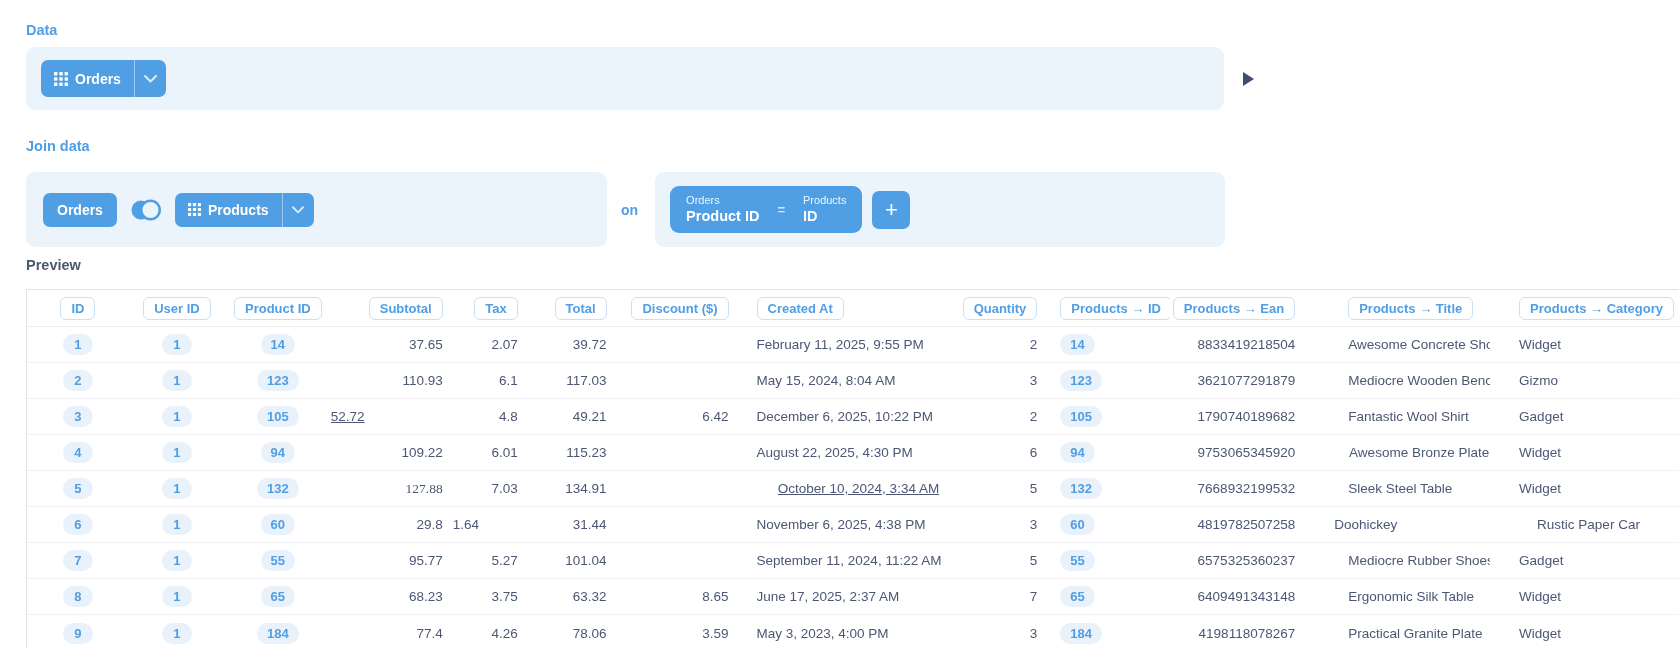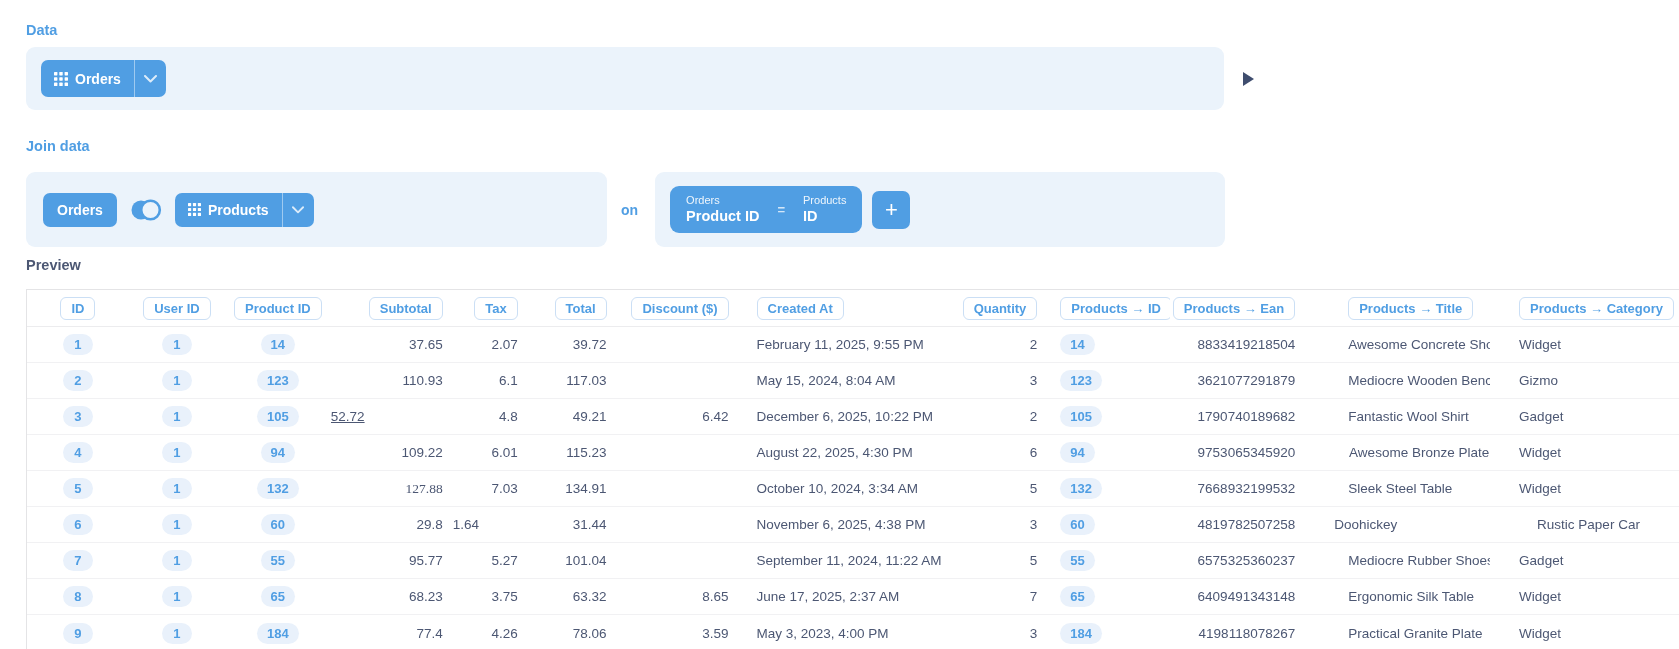--- a/index.html
+++ b/index.html
@@ -369,21 +369,21 @@
         <div class="td" style="width: 122px; justify-content: flex-end; padding-right: 10px; font-family: Liberation Serif, serif;">
           <span class="cell-text">127.88</span>
         </div>
         <div class="td" style="width: 75px; justify-content: flex-end; padding-right: 10px;">
           <span class="cell-text">7.03</span>
         </div>
         <div class="td" style="width: 89px; justify-content: flex-end; padding-right: 10px;">
           <span class="cell-text">134.91</span>
         </div>
         <div class="td" style="width: 122px; justify-content: flex-end; padding-right: 10px;"></div>
-        <div class="td" style="width: 222px; justify-content: flex-start; padding-left: 18px;">
+        <div class="td" style="width: 222px; justify-content: center; padding-left: 18px; text-decoration: underline;">
           <span class="cell-text">October 10, 2024, 3:34 AM</span>
         </div>
         <div class="td" style="width: 87px; justify-content: flex-end; padding-right: 10px;">
           <span class="cell-text">5</span>
         </div>
         <div class="td" style="width: 123px; justify-content: flex-start; padding-left: 13px;">
           <span class="id-pill">132</span>
         </div>
         <div class="td" style="width: 135px; justify-content: flex-end; padding-right: 10px;">
           <span class="cell-text">7668932199532</span>

